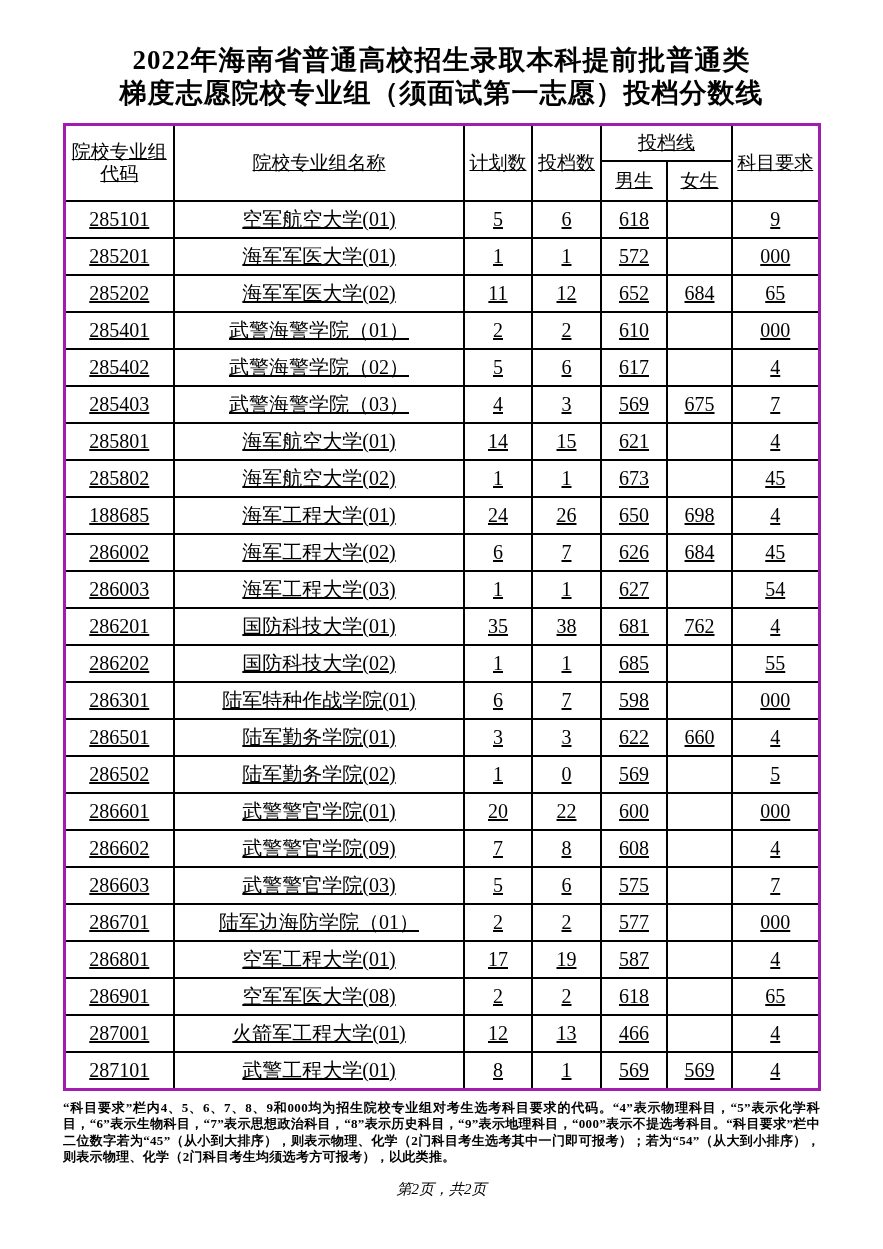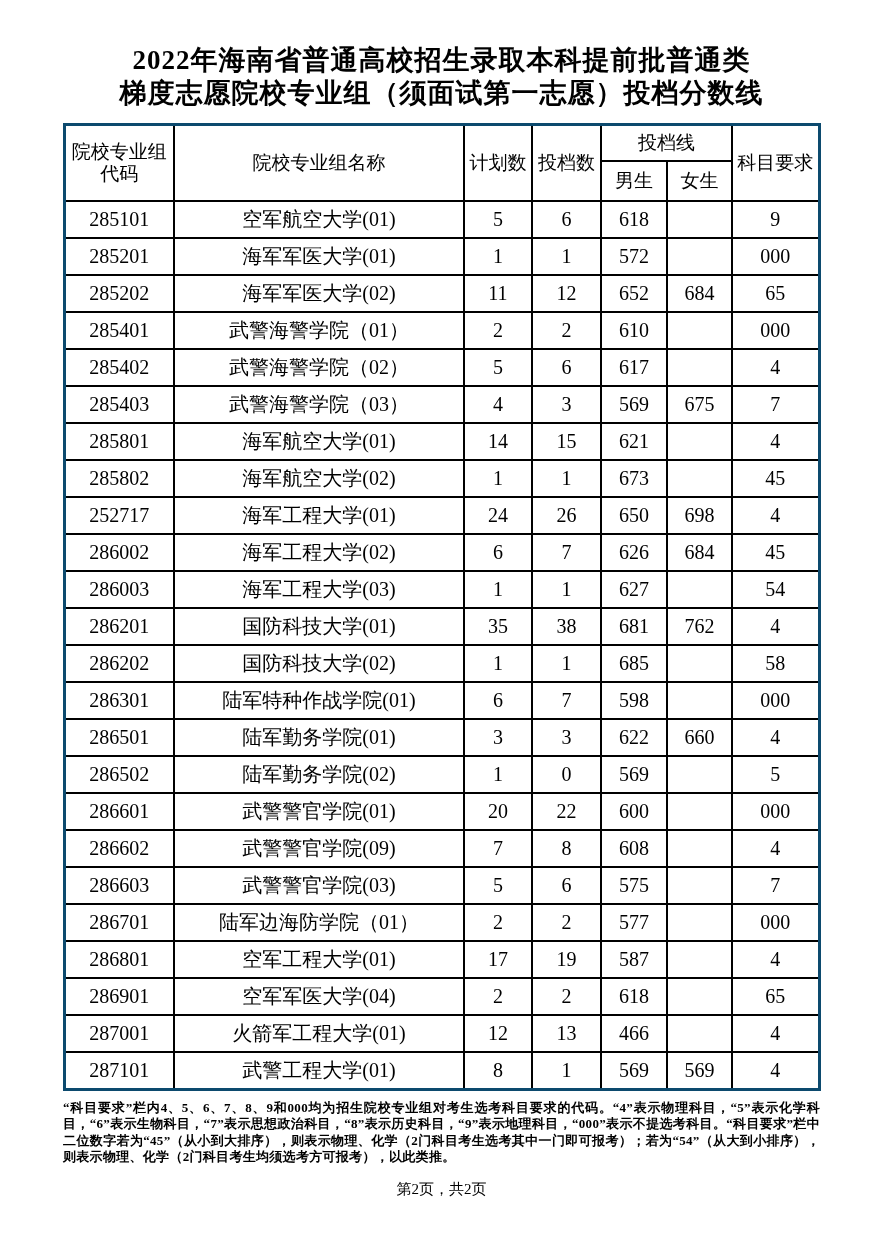--- a/index.html
+++ b/index.html
@@ -28,21 +28,22 @@
     line-height: 1.22;
     letter-spacing: 1px;
   }
   .title-line { display: block; }
 
   table.score-table {
     width: 757px;
     margin: 13px auto 0 auto;
     border-collapse: collapse;
     table-layout: fixed;
-    border: 3px solid #0c4a6e;
+    border: 3px solid #a21caf;
+    text-decoration: underline;
   }
   .score-table th, .score-table td {
     border: 2px solid #000;
     text-align: center;
     vertical-align: middle;
     padding: 0;
     overflow: hidden;
     white-space: nowrap;
   }
   .score-table thead th {
@@ -62,20 +63,21 @@
     font-size: 13px;
     font-weight: bold;
     line-height: 1.27;
     text-align: justify;
     letter-spacing: 0.3px;
   }
   .page-footer {
     margin-top: 14px;
     text-align: center;
     font-size: 15px;
+    font-style: italic;
   }
 </style>
 </head>
 <body>
 
 <div class="page">
 
   <h1 class="doc-title">
     <span class="title-line">2022年海南省普通高校招生录取本科提前批普通类</span>
     <span class="title-line">梯度志愿院校专业组（须面试第一志愿）投档分数线</span>
@@ -175,21 +177,21 @@
         <tr>
     <td>285802</td>
     <td>海军航空大学(02)</td>
     <td>1</td>
     <td>1</td>
     <td>673</td>
     <td></td>
     <td>45</td>
   </tr>
         <tr>
-    <td>252717</td>
+    <td>188685</td>
     <td>海军工程大学(01)</td>
     <td>24</td>
     <td>26</td>
     <td>650</td>
     <td>698</td>
     <td>4</td>
   </tr>
         <tr>
     <td>286002</td>
     <td>海军工程大学(02)</td>
@@ -217,21 +219,21 @@
     <td>762</td>
     <td>4</td>
   </tr>
         <tr>
     <td>286202</td>
     <td>国防科技大学(02)</td>
     <td>1</td>
     <td>1</td>
     <td>685</td>
     <td></td>
-    <td>58</td>
+    <td>55</td>
   </tr>
         <tr>
     <td>286301</td>
     <td>陆军特种作战学院(01)</td>
     <td>6</td>
     <td>7</td>
     <td>598</td>
     <td></td>
     <td>000</td>
   </tr>
@@ -293,21 +295,21 @@
     <td>286801</td>
     <td>空军工程大学(01)</td>
     <td>17</td>
     <td>19</td>
     <td>587</td>
     <td></td>
     <td>4</td>
   </tr>
         <tr>
     <td>286901</td>
-    <td>空军军医大学(04)</td>
+    <td>空军军医大学(08)</td>
     <td>2</td>
     <td>2</td>
     <td>618</td>
     <td></td>
     <td>65</td>
   </tr>
         <tr>
     <td>287001</td>
     <td>火箭军工程大学(01)</td>
     <td>12</td>

